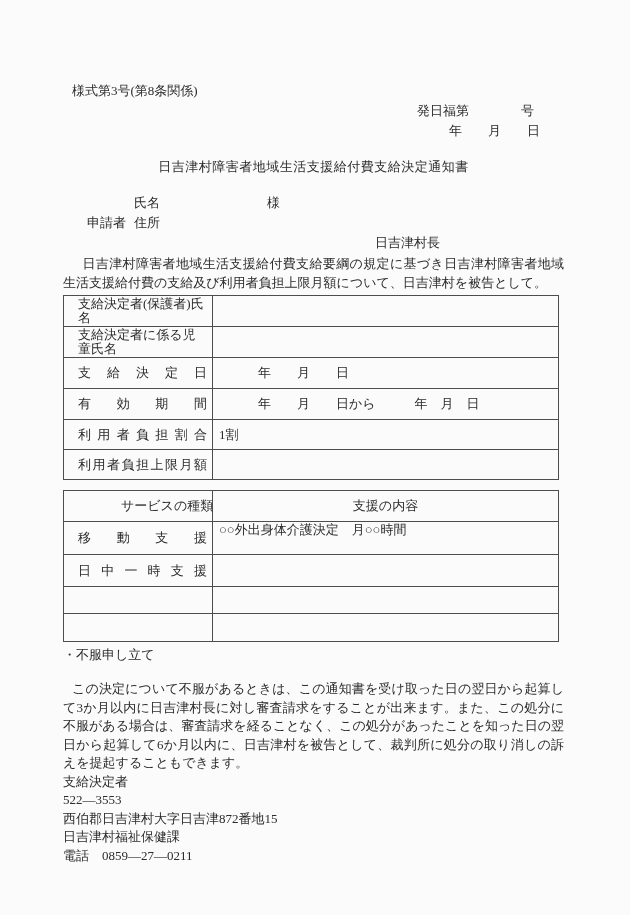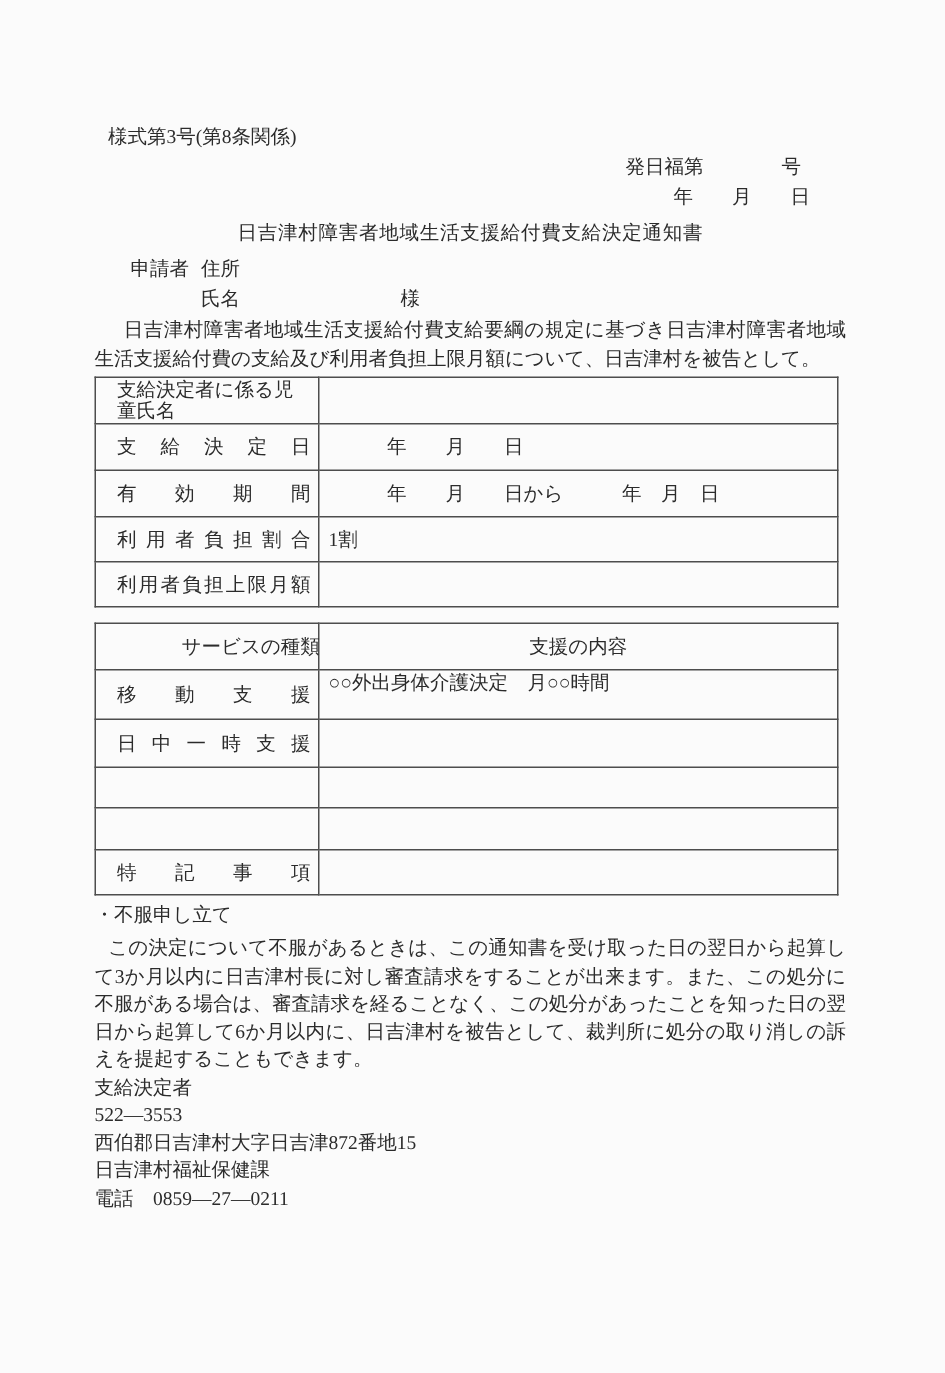--- a/index.html
+++ b/index.html
@@ -19,35 +19,35 @@
     box-sizing:border-box;
     width:630px;height:915px;
     padding:81px 66px 0 63px;
   }
   .line{line-height:20px;white-space:pre;}
   .form-no{padding-left:9px;}
   .doc-no{text-align:right;padding-right:30px;}
   .date-line{text-align:right;padding-right:24px;}
   .title{
     font-size:13px;font-weight:normal;
-    text-align:center;margin:4px;line-height:20px;
+    text-align:center;margin:16px;line-height:20px;
     letter-spacing:0.5px;
   }
   .applicant-row1{padding-left:24px;}
   .applicant-row2{padding-left:71px;}
   .honorific{margin-left:107px;}
   .addr-label{margin-left:8px;}
   .mayor{padding-left:312px;}
   .para{
     margin:2px 0 0 0;
     line-height:18.5px;
     text-align:justify;
     text-indent:1.5em;
   }
-  .appeal-para{text-indent:0.7em;margin-top:4px;}
+  .appeal-para{text-indent:0.7em;margin-top:16px;}
   table.doc-table{
     border-collapse:collapse;
     table-layout:fixed;
     width:495px;
   }
   .t1{margin-top:3px;}
   .t2{margin-top:10px;}
   td{
     border:1px solid var(--border);
     font-size:13px;
@@ -73,33 +73,38 @@
 <div class="page">
 
   <div class="line form-no">様式第3号(第8条関係)</div>
 
   <div class="line doc-no">発日福第　　　　号</div>
 
   <div class="line date-line">年　　月　　日</div>
 
   <h1 class="title">日吉津村障害者地域生活支援給付費支給決定通知書</h1>
 
+  <div class="line applicant-row2"><span>氏名</span><span class="honorific">様</span></div>
+
   <div class="line applicant-row1"><span>申請者</span><span class="addr-label">住所</span></div>
 
-  <div class="line applicant-row2"><span>氏名</span><span class="honorific">様</span></div>
-
+  <div class="line mayor">日吉津村長</div>
 
   <p class="para">日吉津村障害者地域生活支援給付費支給要綱の規定に基づき日吉津村障害者地域生活支援給付費の支給及び利用者負担上限月額について、日吉津村を被告として。</p>
 
   <table class="doc-table t1">
     <colgroup>
         <col style="width:149px">
         <col style="width:346px">
       </colgroup>
     <tbody>
+        <tr class="h28">
+      <td>支給決定者(保護者)氏名</td>
+      <td class="val"></td>
+    </tr>
     <tr class="h31">
       <td>支給決定者に係る児童氏名</td>
       <td class="val"></td>
     </tr>
     <tr class="h31">
       <td class="dist">支給決定日</td>
       <td class="val">　　　年　　月　　日</td>
     </tr>
     <tr class="h31">
       <td class="dist">有効期間</td>
@@ -135,24 +140,20 @@
       <td class="val"></td>
     </tr>
     <tr class="h27">
       <td class="dist"></td>
       <td class="val"></td>
     </tr>
     <tr class="h28">
       <td class="dist"></td>
       <td class="val"></td>
     </tr>
-    <tr class="h30">
-      <td class="dist">特記事項</td>
-      <td class="val"></td>
-    </tr>
   </tbody>
     </table>
 
   <div class="line appeal-head">・不服申し立て</div>
 
   <p class="para appeal-para">この決定について不服があるときは、この通知書を受け取った日の翌日から起算して3か月以内に日吉津村長に対し審査請求をすることが出来ます。また、この処分に不服がある場合は、審査請求を経ることなく、この処分があったことを知った日の翌日から起算して6か月以内に、日吉津村を被告として、裁判所に処分の取り消しの訴えを提起することもできます。</p>
 
   <div class="contact">
     <div>支給決定者</div>
     <div>522―3553</div>

